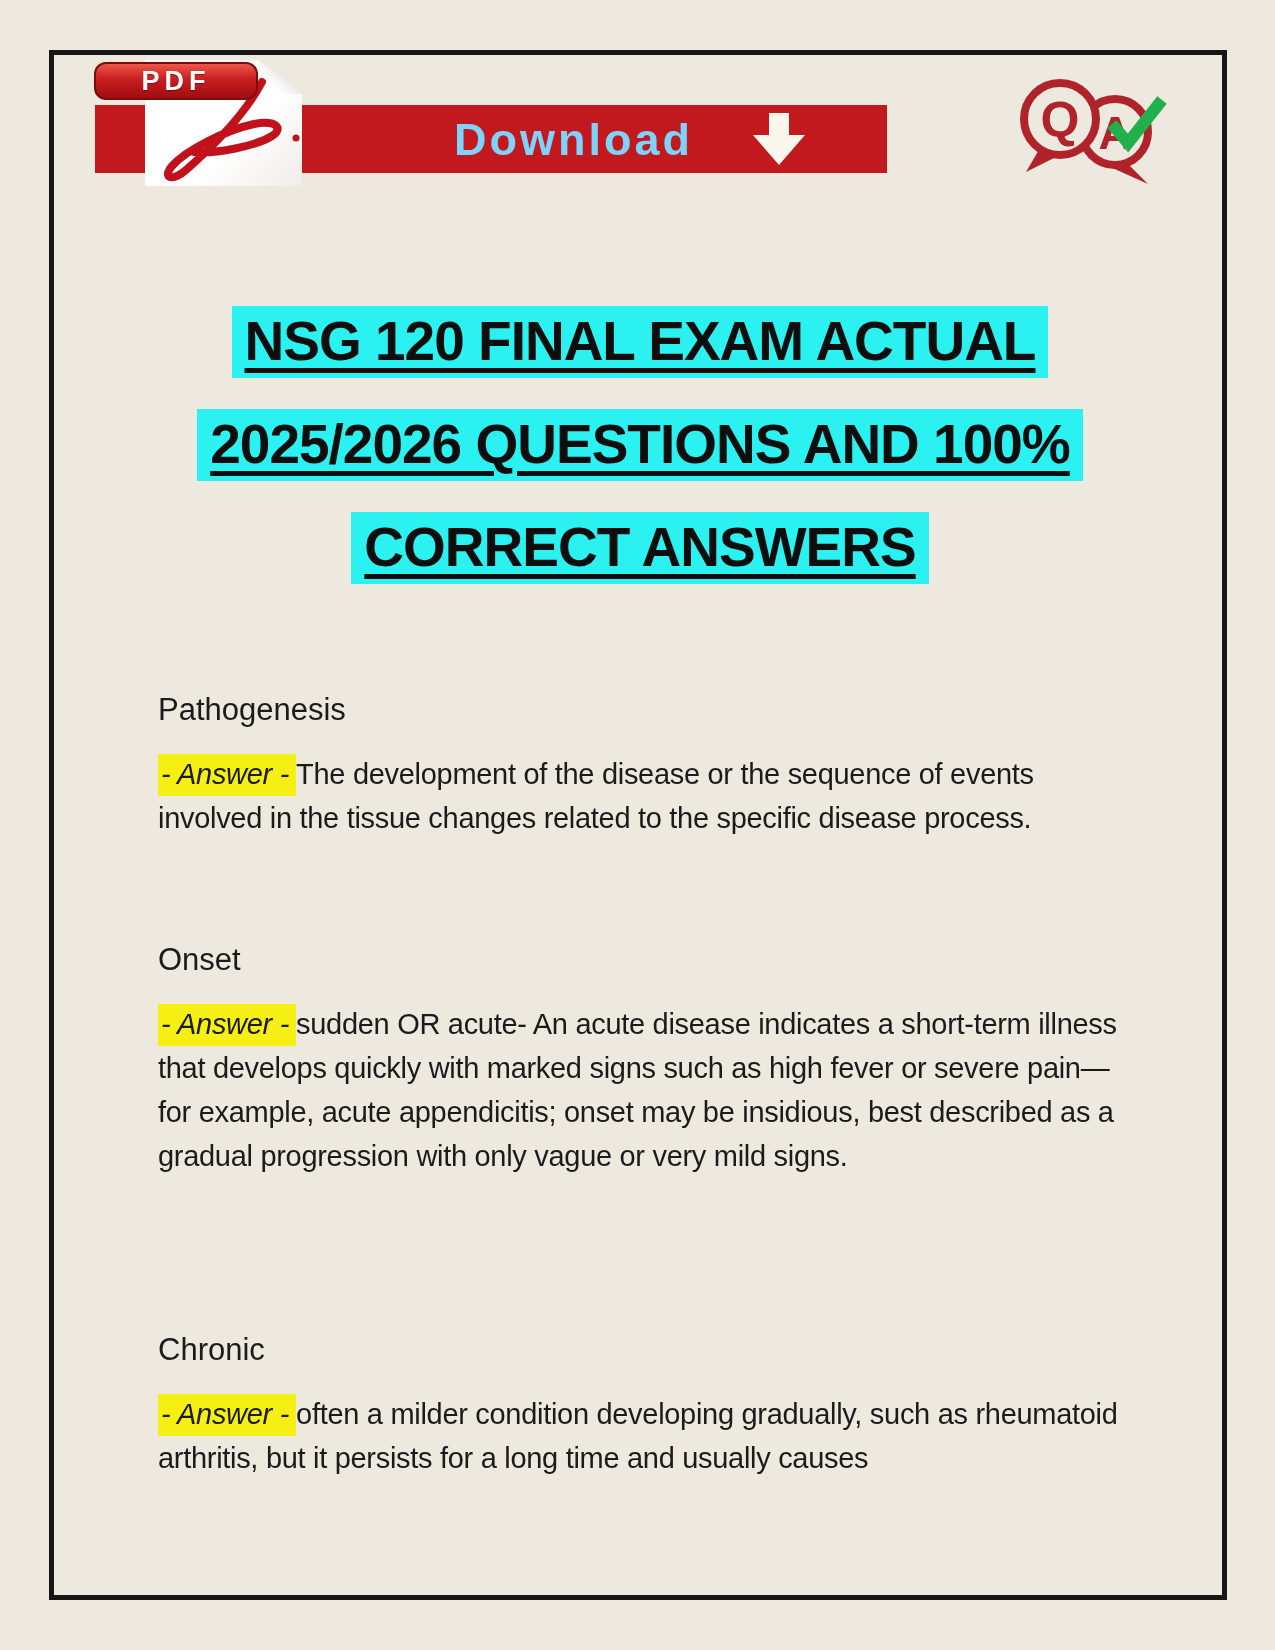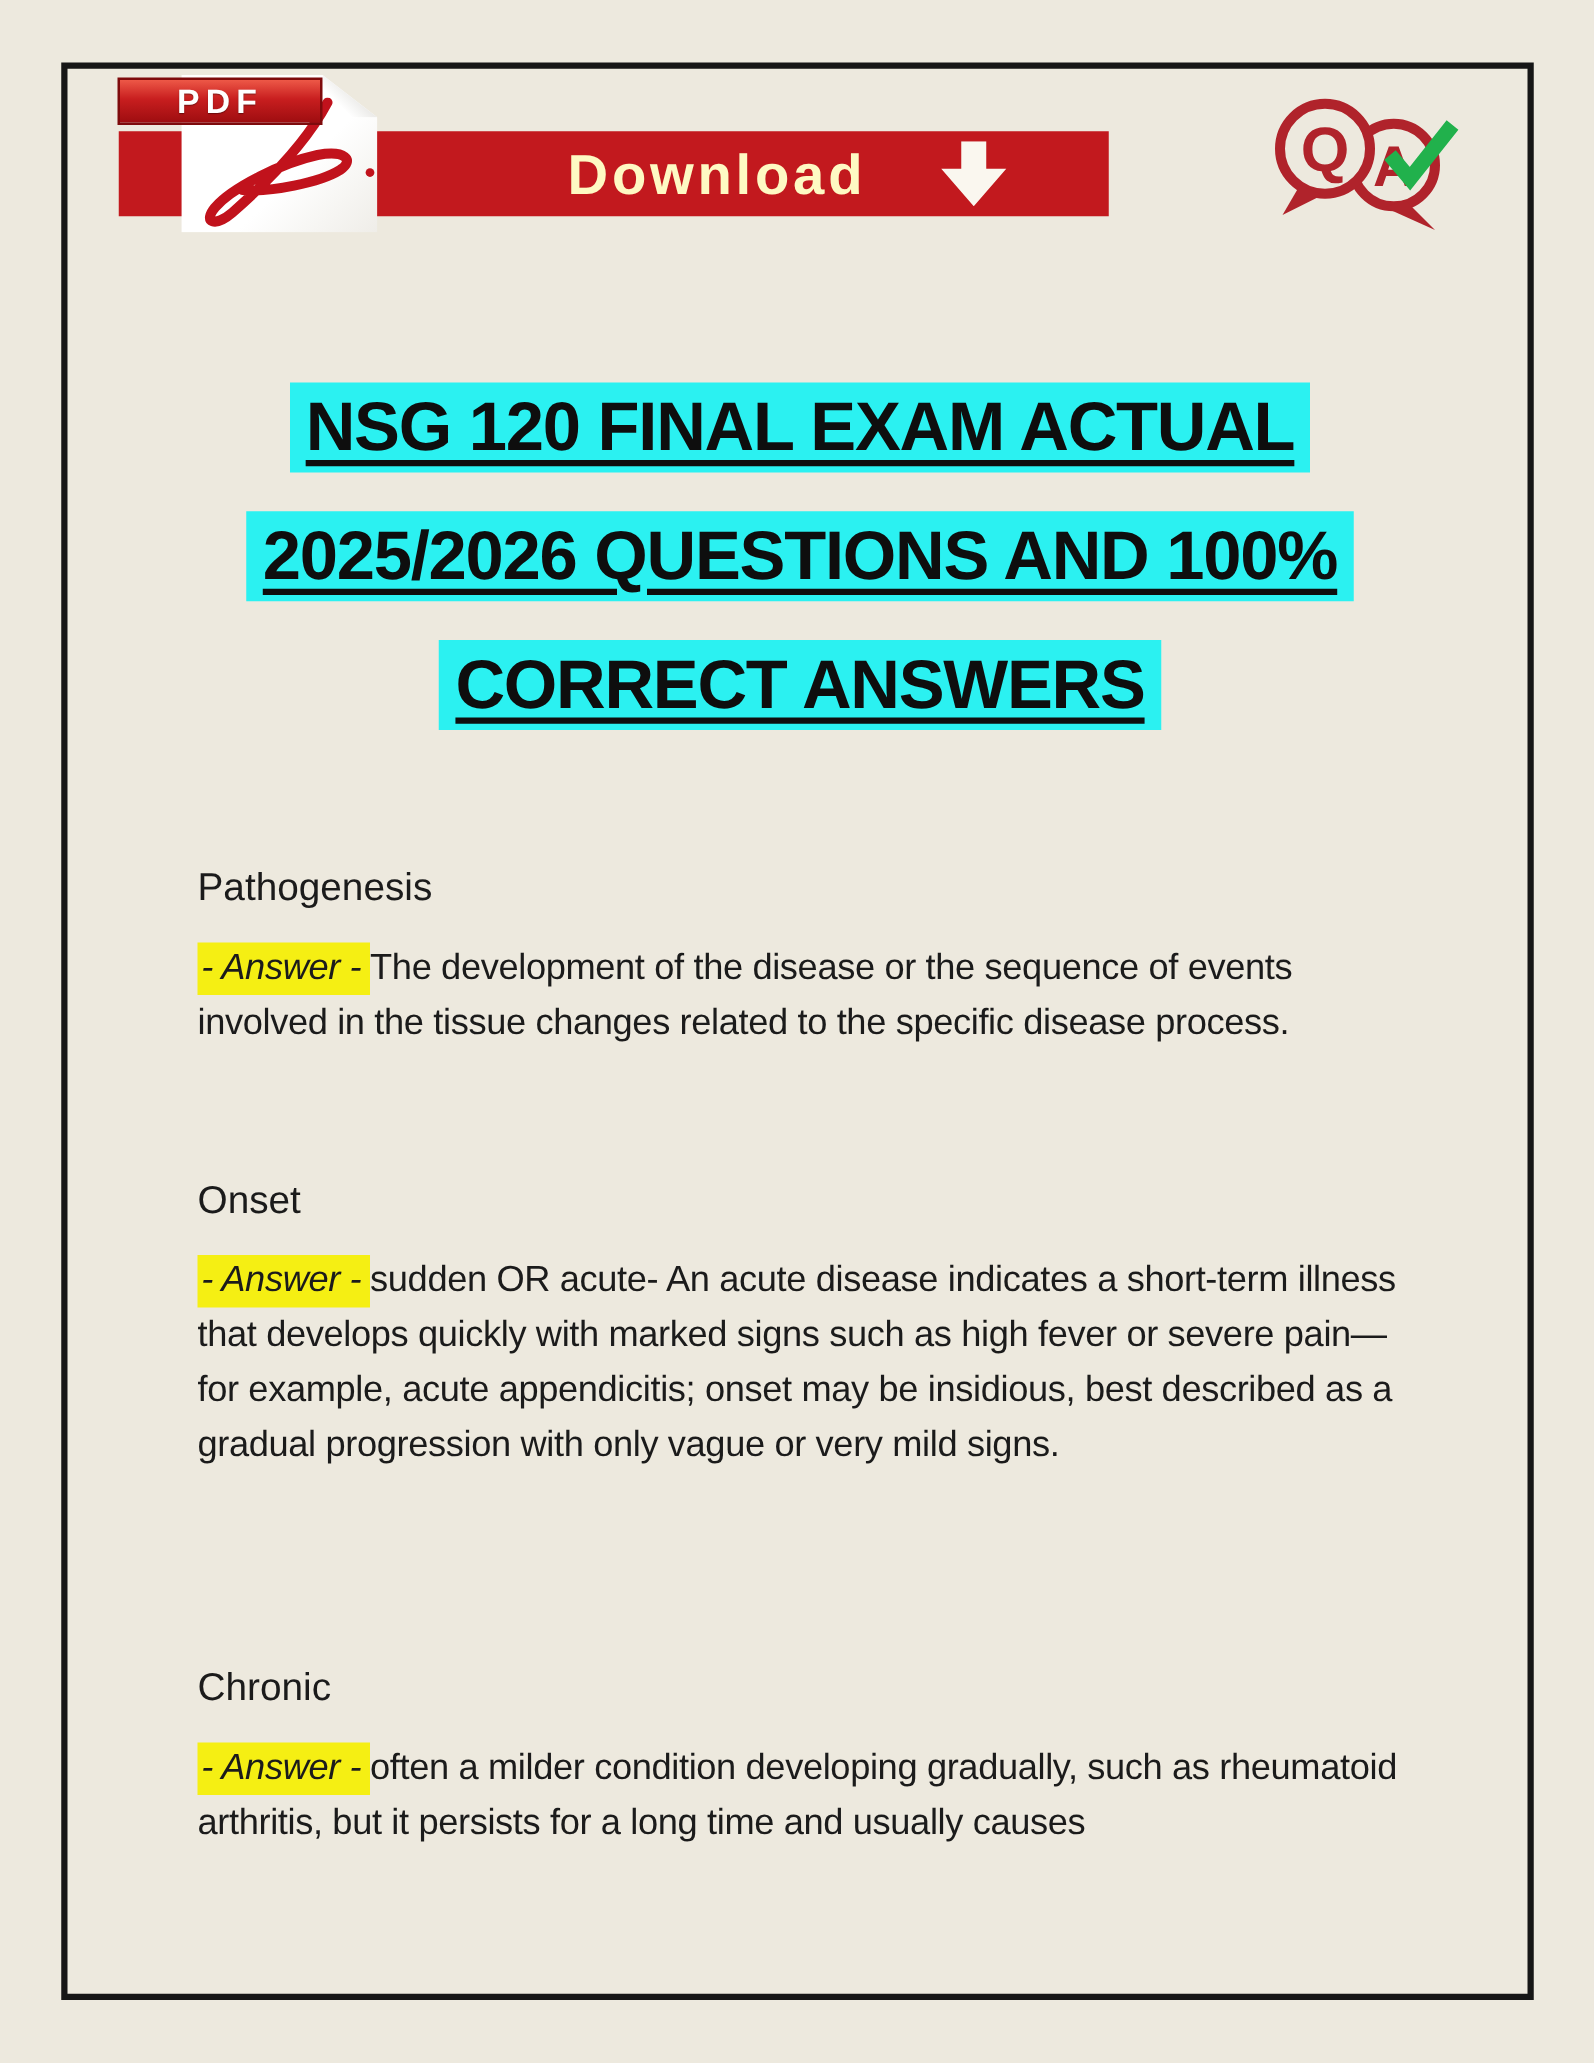--- a/index.html
+++ b/index.html
@@ -5,35 +5,35 @@
   html,body{margin:0;padding:0;background:#EDE9DE;}
   .page{position:relative;width:1275px;height:1650px;background:#EDE9DE;overflow:hidden;
         font-family:"Liberation Sans",sans-serif;color:#1B1B1B;}
   .frame{position:absolute;left:49px;top:50px;width:1168px;height:1540px;
          border:5px solid #161616;box-sizing:content-box;}
 
   
   .banner{position:absolute;left:95px;top:105px;width:792px;height:68px;background:#C2191E;
           display:flex;align-items:center;justify-content:flex-end;gap:58px;
           padding-right:80px;box-sizing:border-box;cursor:pointer;text-decoration:none;}
-  .banner-label{color:#fef9c3;font-size:45px;font-weight:bold;letter-spacing:3px;line-height:1;}
+  .banner-label{color:#7dd3fc;font-size:45px;font-weight:bold;letter-spacing:3px;line-height:1;}
   .dl-arrow{width:56px;height:52px;display:block;}
 
   
   .pdf-page{position:absolute;left:145px;top:60px;width:157px;height:126px;
             background:linear-gradient(135deg,#ffffff 60%,#efede8 100%);
             clip-path:polygon(0 0,72% 0,100% 27%,100% 100%,0 100%);
             box-shadow:0 3px 4px rgba(0,0,0,.15);}
   .pdf-fold{position:absolute;left:258px;top:60px;width:44px;height:34px;
             background:linear-gradient(225deg,#c9c7c1 0%,#ffffff 70%);
             clip-path:polygon(0 0,100% 100%,0 100%);}
   .pdf-swoosh{position:absolute;left:150px;top:78px;width:152px;height:104px;}
   .pdf-label{position:absolute;left:94px;top:62px;width:160px;height:34px;
              background:linear-gradient(180deg,#ED5847 0%,#C81E1F 45%,#9E0D10 100%);
-             border:2px solid #7E0A0C;border-radius:0;
+             border:2px solid #7E0A0C;border-radius:12px;
              display:flex;align-items:center;justify-content:center;
              color:#ffffff;font-weight:bold;font-size:27px;letter-spacing:5px;line-height:1;
              text-shadow:0 1px 1px rgba(0,0,0,.4);}
 
   
   .qa-logo{position:absolute;left:1012px;top:72px;width:158px;height:118px;}
 
   
   .title-block{position:absolute;top:306px;left:51px;width:1178px;text-align:center;}
   .title-line{margin:0 0 31px 0;}

